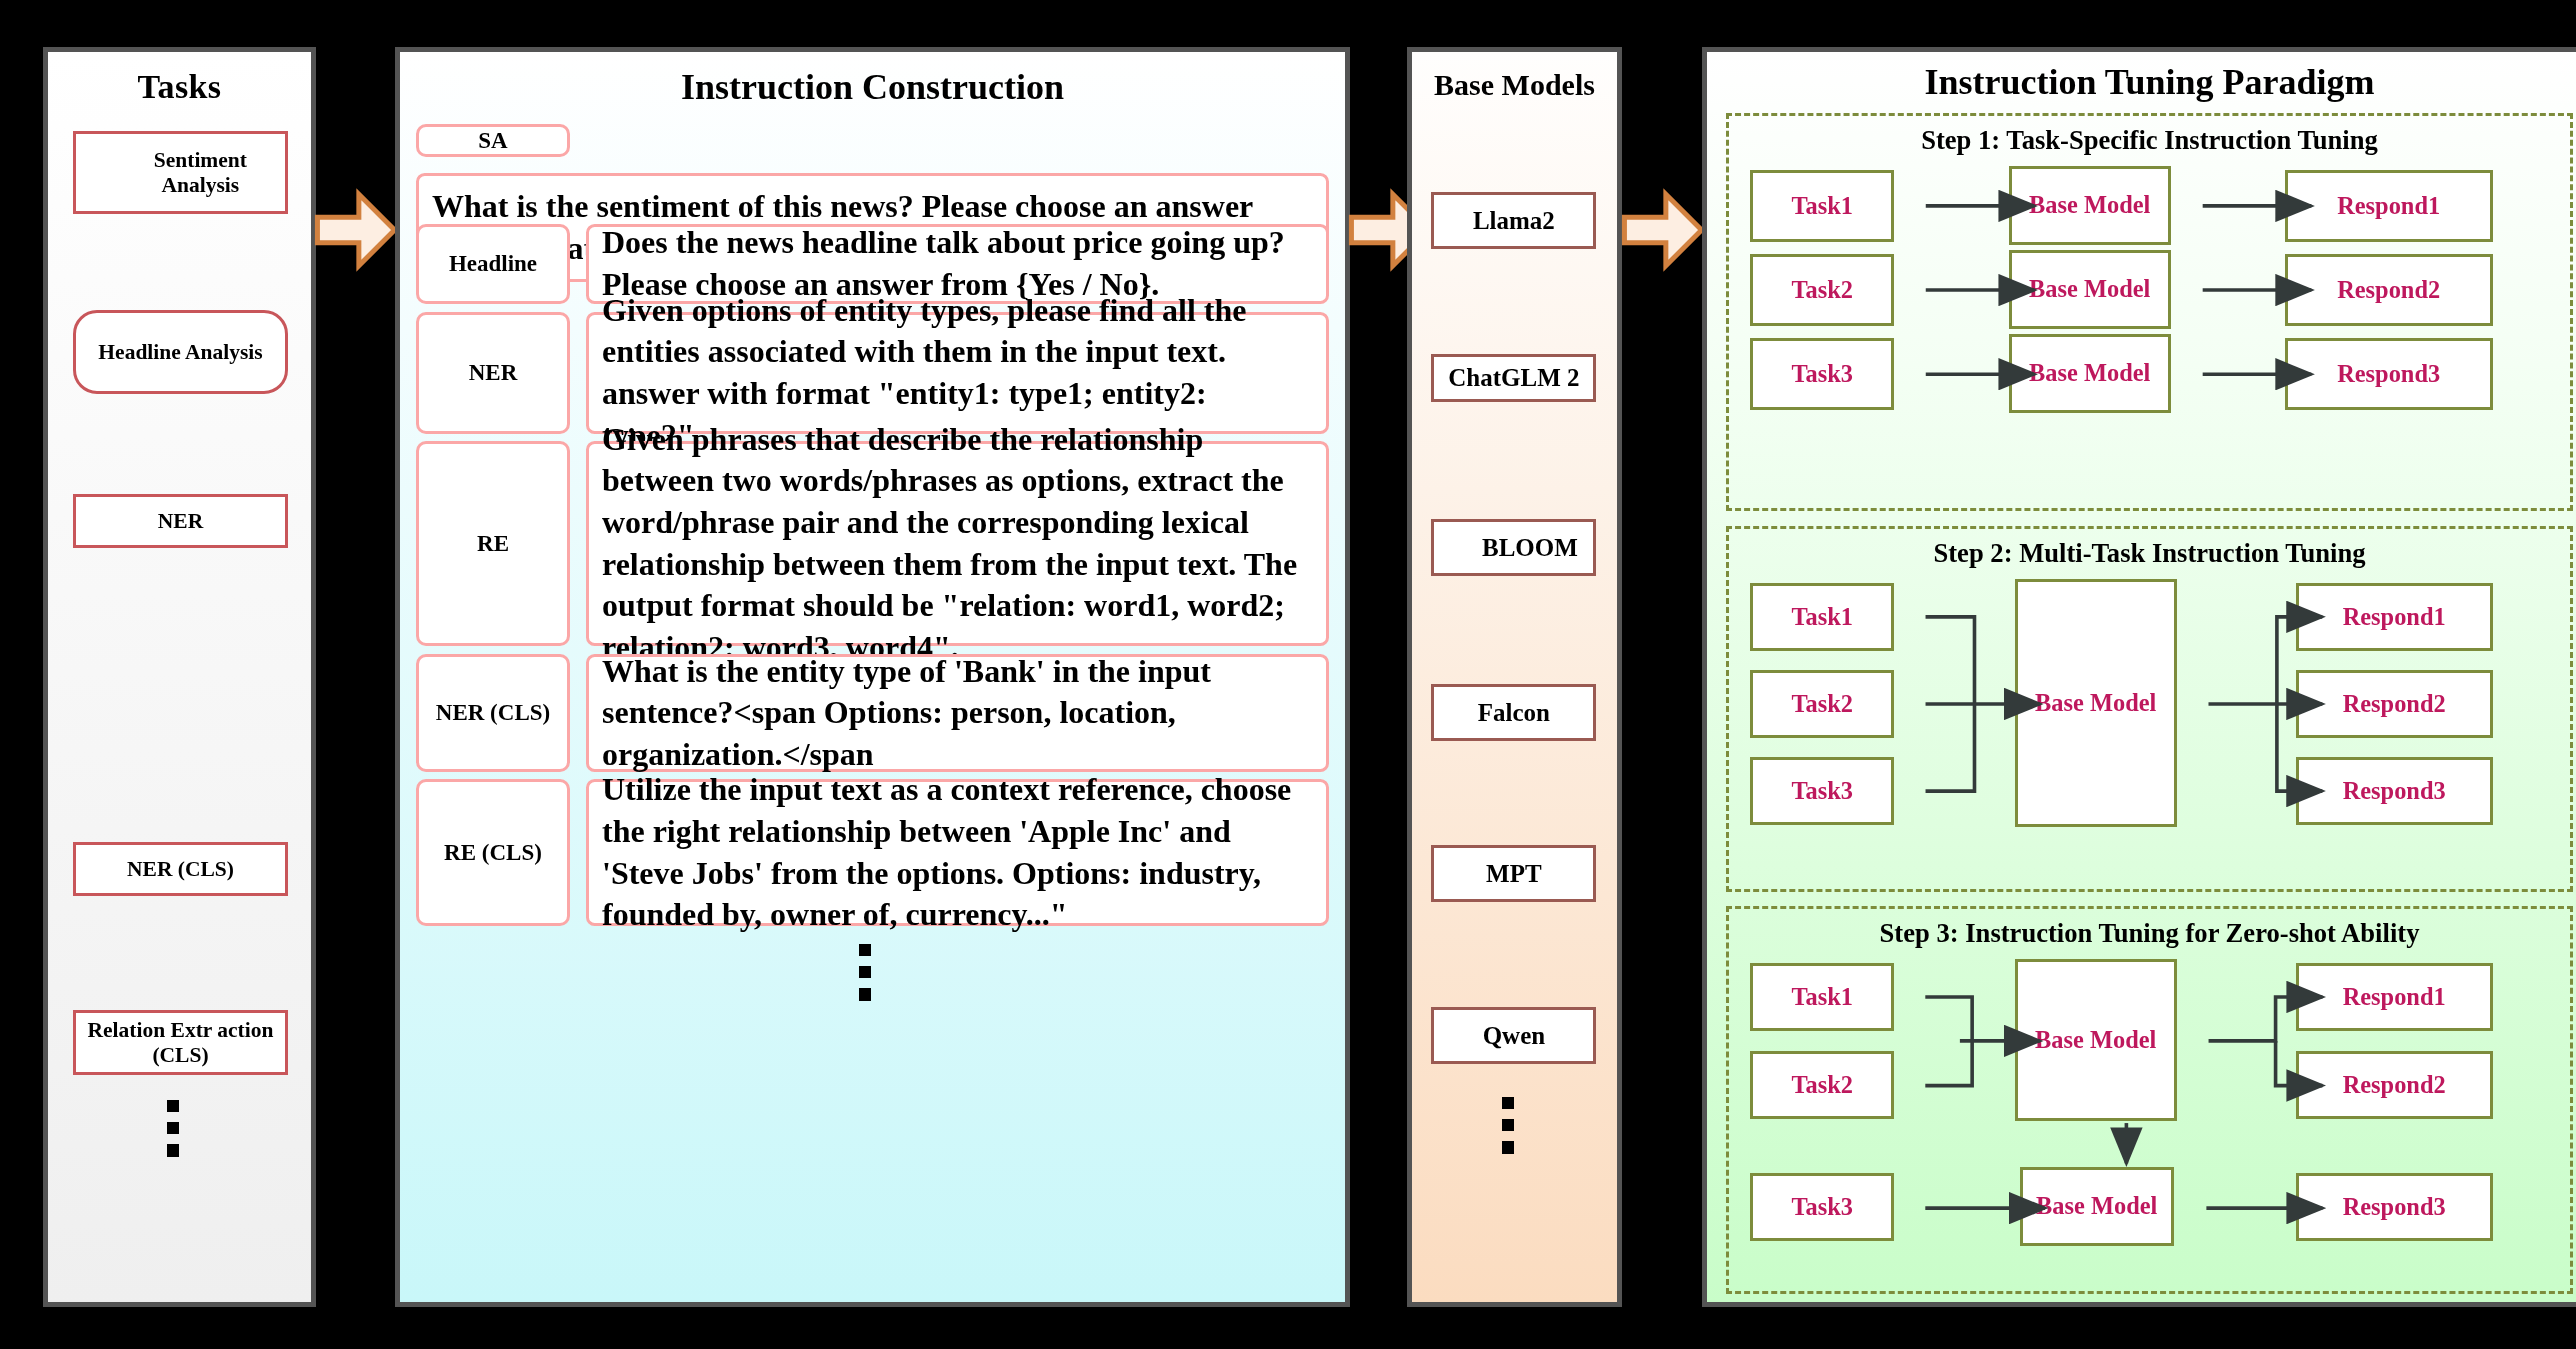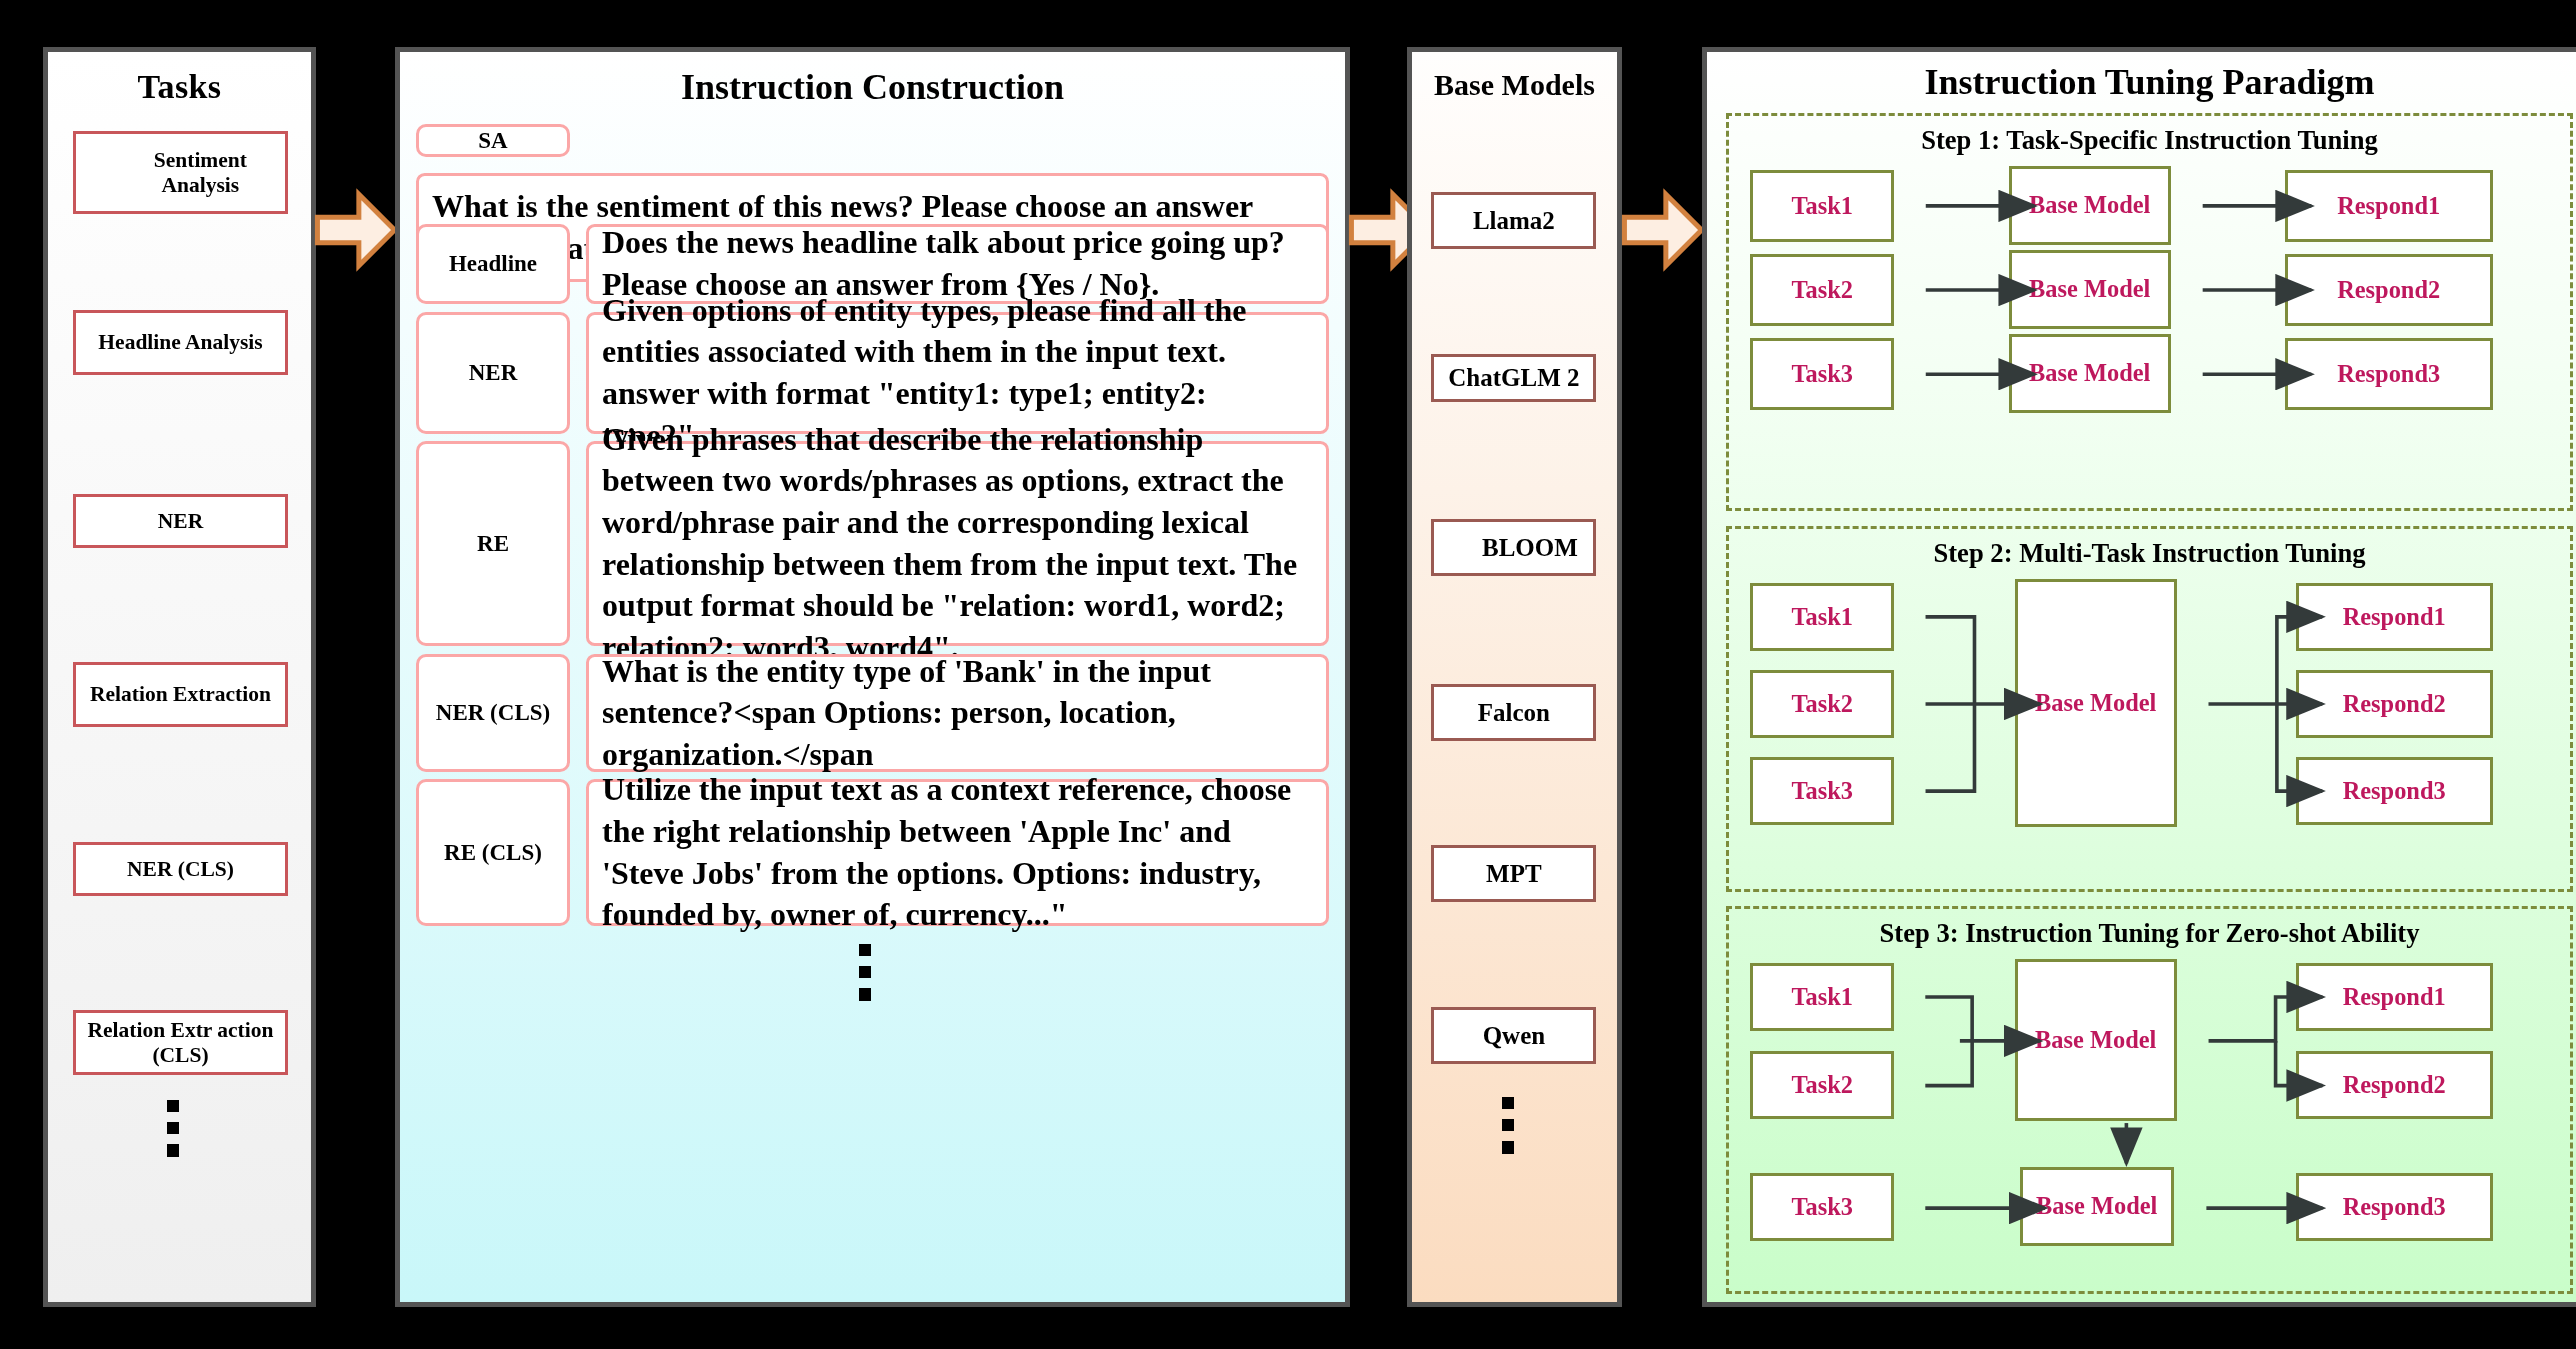--- a/index.html
+++ b/index.html
@@ -63,23 +63,22 @@
   svg{display:block;overflow:visible;}
   .flowline{stroke:#333a3a;stroke-width:5;fill:none;}
 </style>
 </head>
 <body>
 
 <div class="panel" id="tasks-panel">
   <div class="panel-title">Tasks</div>
 
   <div class="task-box" style="top:79px;height:83px;padding-left:44px;">Sentiment Analysis</div>
-  <div class="task-box" style="top:258px;height:65px;">Headline Analysis</div>
+  <div class="task-box" style="top:258px;height:84px;border-radius:24px;">Headline Analysis</div>
   <div class="task-box" style="top:442px;height:54px;">NER</div>
-  <div class="task-box" style="top:610px;height:65px;">Relation Extraction</div>
   <div class="task-box" style="top:790px;height:54px;">NER (CLS)</div>
   <div class="task-box" style="top:958px;height:65px;">Relation Extr action (CLS)</div>
 
   <div class="vdots" style="left:119px;top:1048px;">
     <i></i>
       <i></i>
       <i></i>
   </div>
 </div>
 

